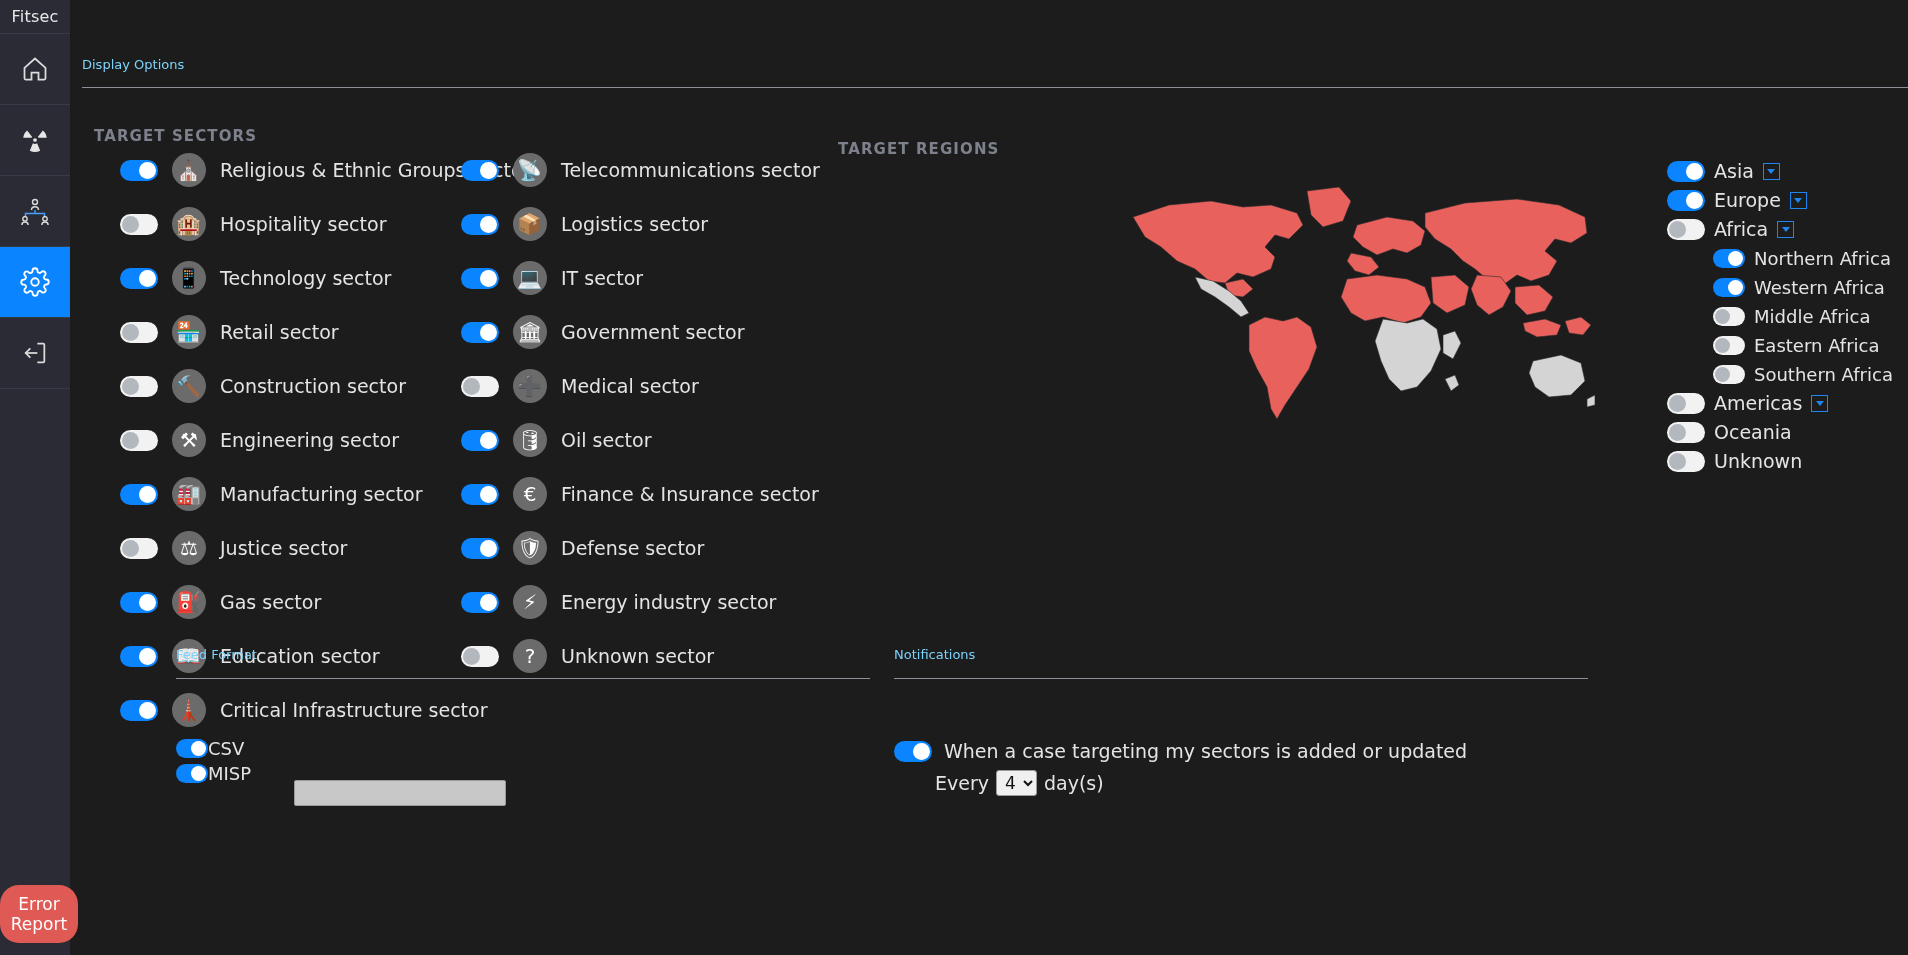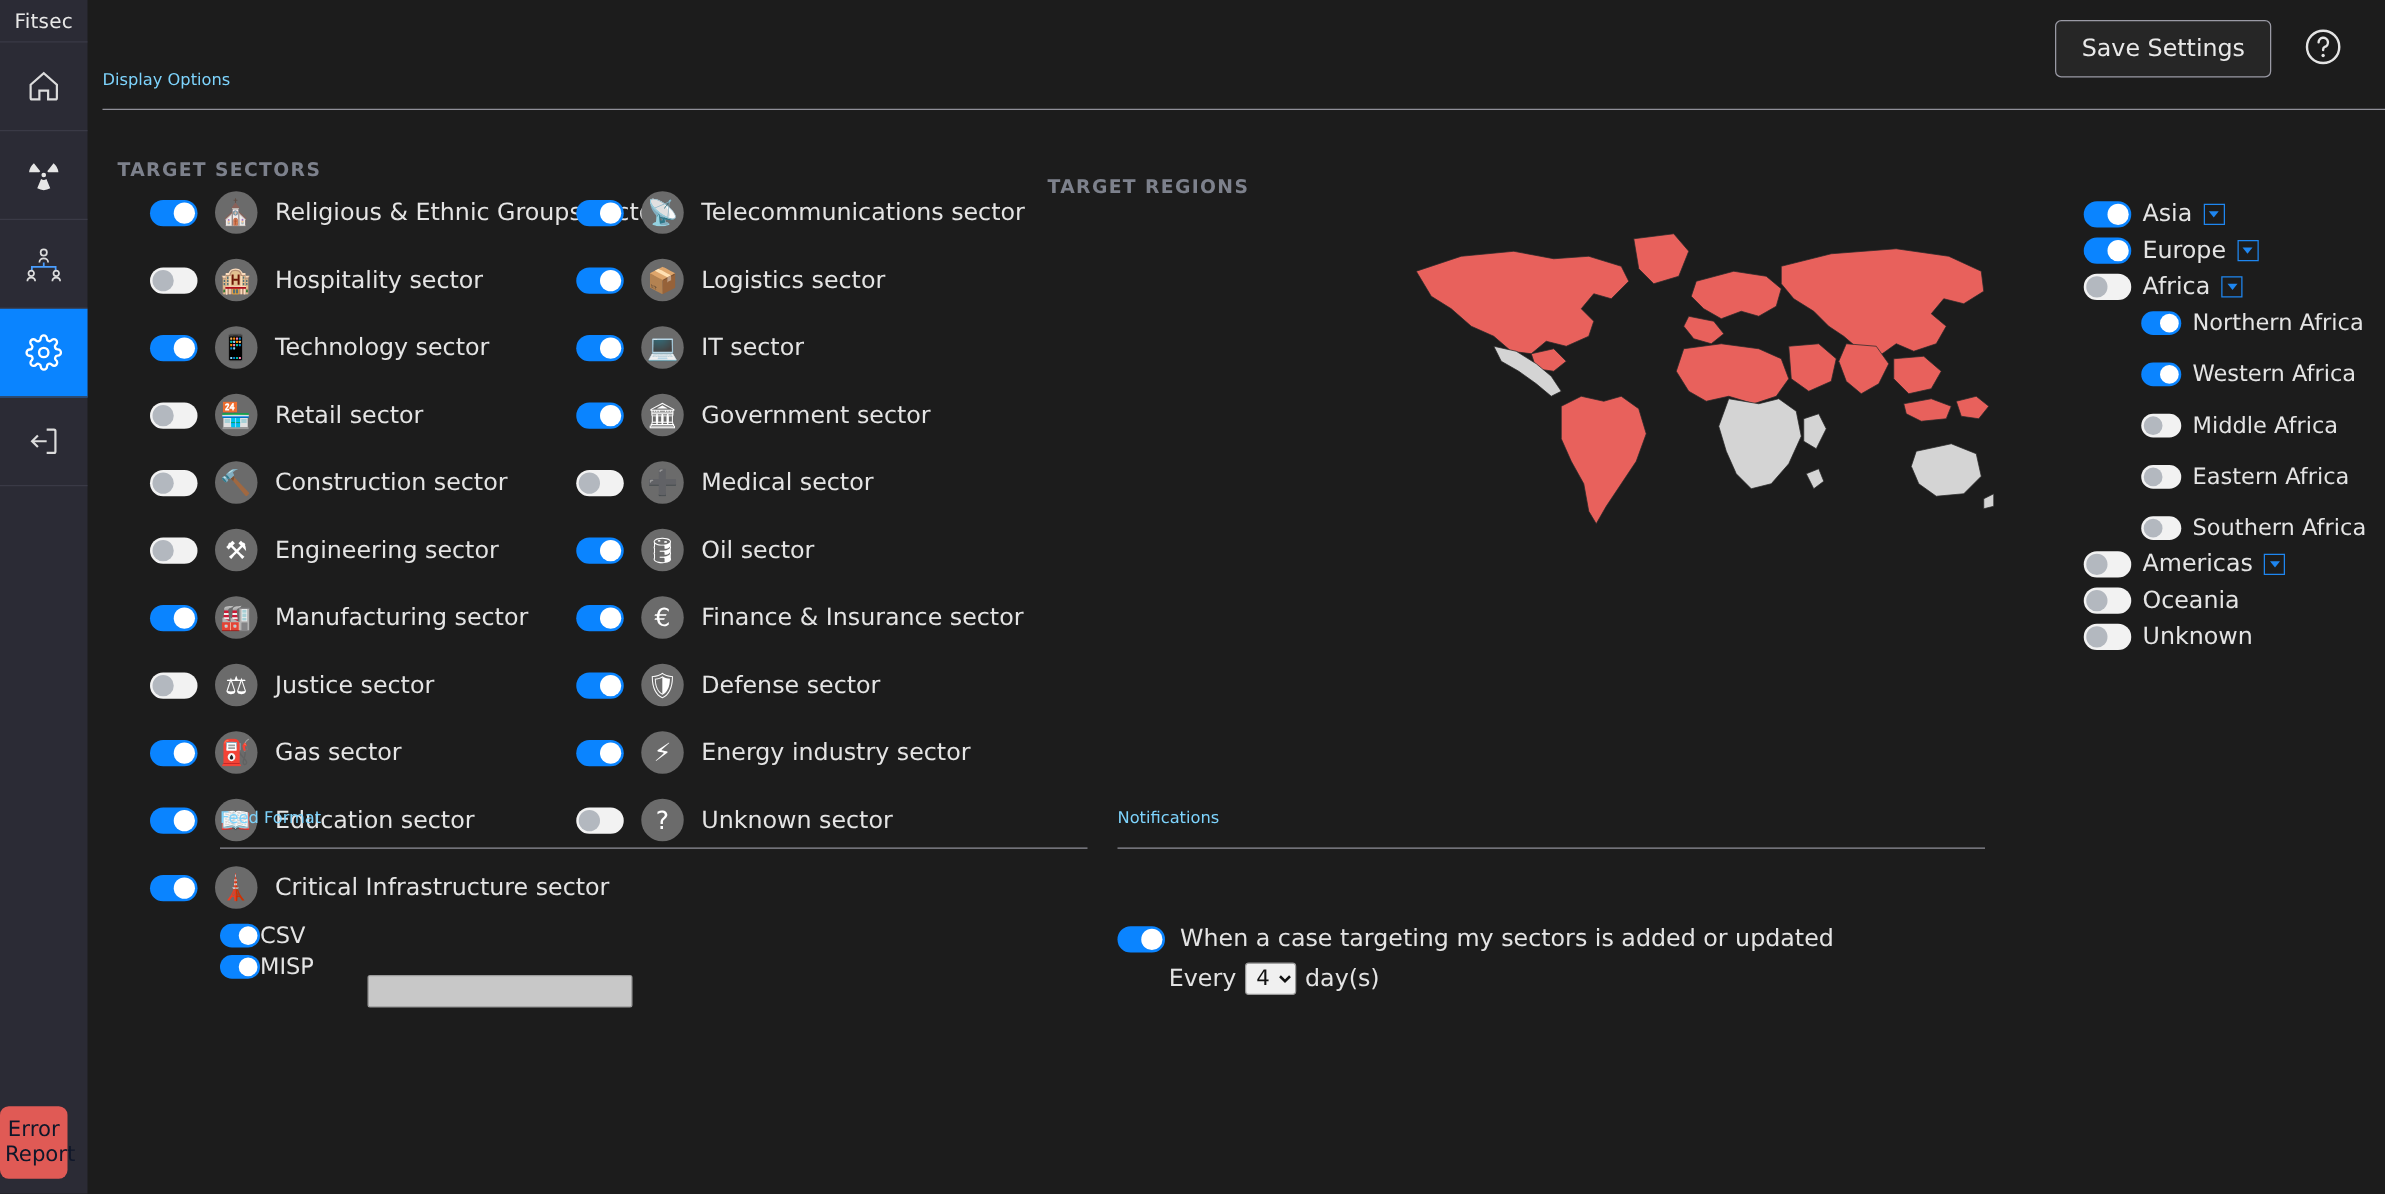--- a/index.html
+++ b/index.html
@@ -26,23 +26,23 @@
   }
   .nav-item {
     height: 71px; display: flex; align-items: center; justify-content: center;
     border-bottom: 1px solid #3a3a46;
     cursor: pointer;
   }
   .nav-item.active { background: #0a84ff; }
   .nav-item svg { display: block; }
   .error-report {
     position: absolute; left: 0; bottom: 12px;
-    width: 54px; background: #e05a55; color: #0f172a;
+    width: 78px; background: #e05a55; color: #ffffff;
     text-align: center; font-size: 17px; line-height: 1.18;
-    padding: 9px 4px; border-radius: 7px; cursor: pointer;
+    padding: 9px 4px; border-radius: 19px; cursor: pointer;
   }
 
   
   .main { flex: 1 1 auto; position: relative; height: 955px; overflow: hidden; }
 
   .page-title {
     position: absolute; left: 68px; top: 4px;
     color: #1e86f0; font-size: 29px; font-weight: bold;
     letter-spacing: .5px;
   }
@@ -109,21 +109,21 @@
   .caret-box {
     width: 17px; height: 17px; border: 1px solid #1e86f0;
     display: inline-flex; align-items: center; justify-content: center;
     cursor: pointer; flex: 0 0 17px;
   }
   .caret-box span {
     width: 0; height: 0;
     border-left: 4px solid transparent; border-right: 4px solid transparent;
     border-top: 5px solid #1e86f0; display: block;
   }
-  .sub-regions { display: flex; flex-direction: column; gap: 20px; margin-left: 46px; margin-top: 1px; }
+  .sub-regions { display: flex; flex-direction: column; gap: 8px; margin-left: 46px; margin-top: 1px; }
   .sub-row { display: flex; align-items: center; gap: 9px; }
   .sub-label { color: #e4e4e4; font-size: 18px; white-space: nowrap; }
 
   
   .feed-opts { position: absolute; left: 106px; top: 738px; display: flex; flex-direction: column; gap: 4px; }
   .feed-row { display: flex; align-items: center; gap: 0; }
   .feed-row .label { color: #e4e4e4; font-size: 18px; }
   .feed-input {
     position: absolute; left: 224px; top: 780px;
     width: 212px; height: 26px;
@@ -203,30 +203,20 @@
 
     <div class="error-report">
       <div>Error</div>
       <div>Report</div>
     </div>
   </div>
 
   <div class="main">
 
 
-    <div class="topbar-actions">
-      <button class="save-btn">Save Settings</button>
-      <span class="help-btn">
-        <svg width="31" height="31" viewBox="0 0 24 24" fill="none" stroke="#e4e4e4" stroke-width="1.5">
-          <circle cx="12" cy="12" r="10"></circle>
-          <path d="M9.2 9.2a2.9 2.9 0 1 1 3.8 2.8c-.7.3-1 .9-1 1.6v.4" stroke-linecap="round"></path>
-          <circle cx="12" cy="17.3" r="1.05" fill="#e4e4e4" stroke="none"></circle>
-        </svg>
-      </span>
-    </div>
 
     <div class="section-head" style="left:12px; top:57px;">Display Options</div>
     <div class="section-rule" style="left:12px; top:87px; width:1826px;"></div>
 
     <div class="group-label" style="left:24px; top:127px;">TARGET SECTORS</div>
 
     <div class="sector-col" id="sector-col-1" style="left:50px; top:153px;">
         <div class="sector-row">
           <span class="toggle on">
             <span class="knob"></span>

